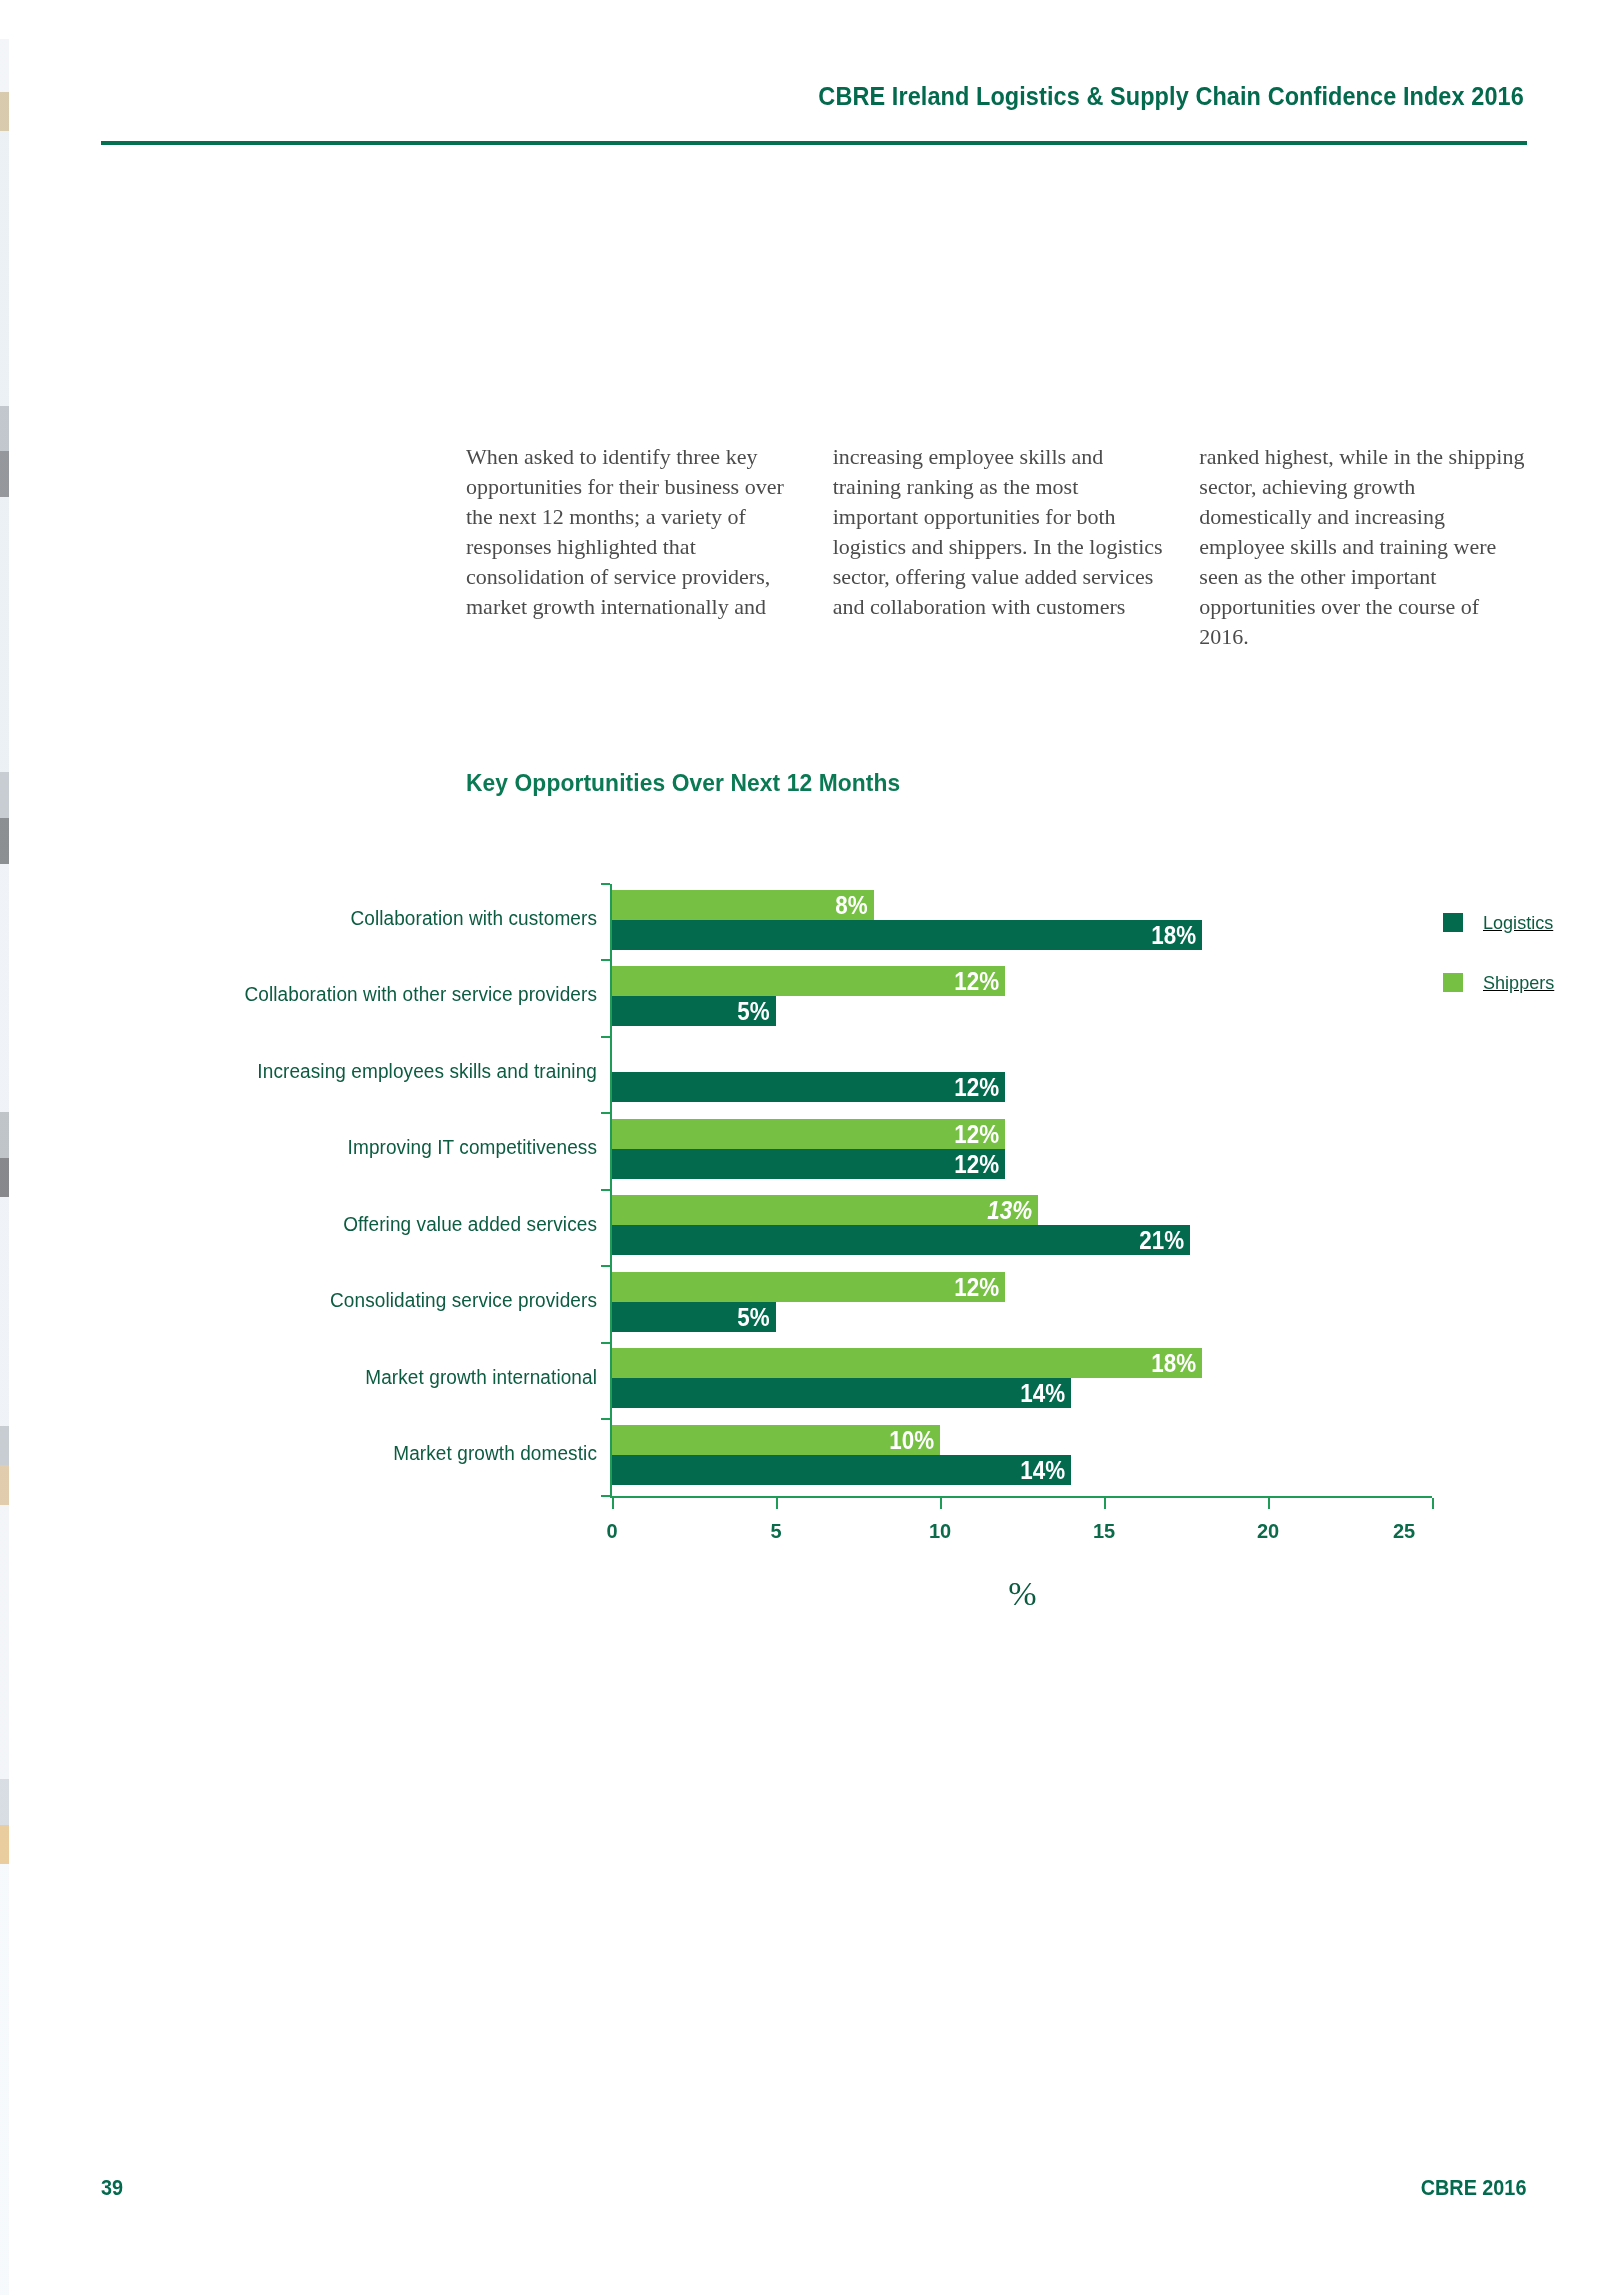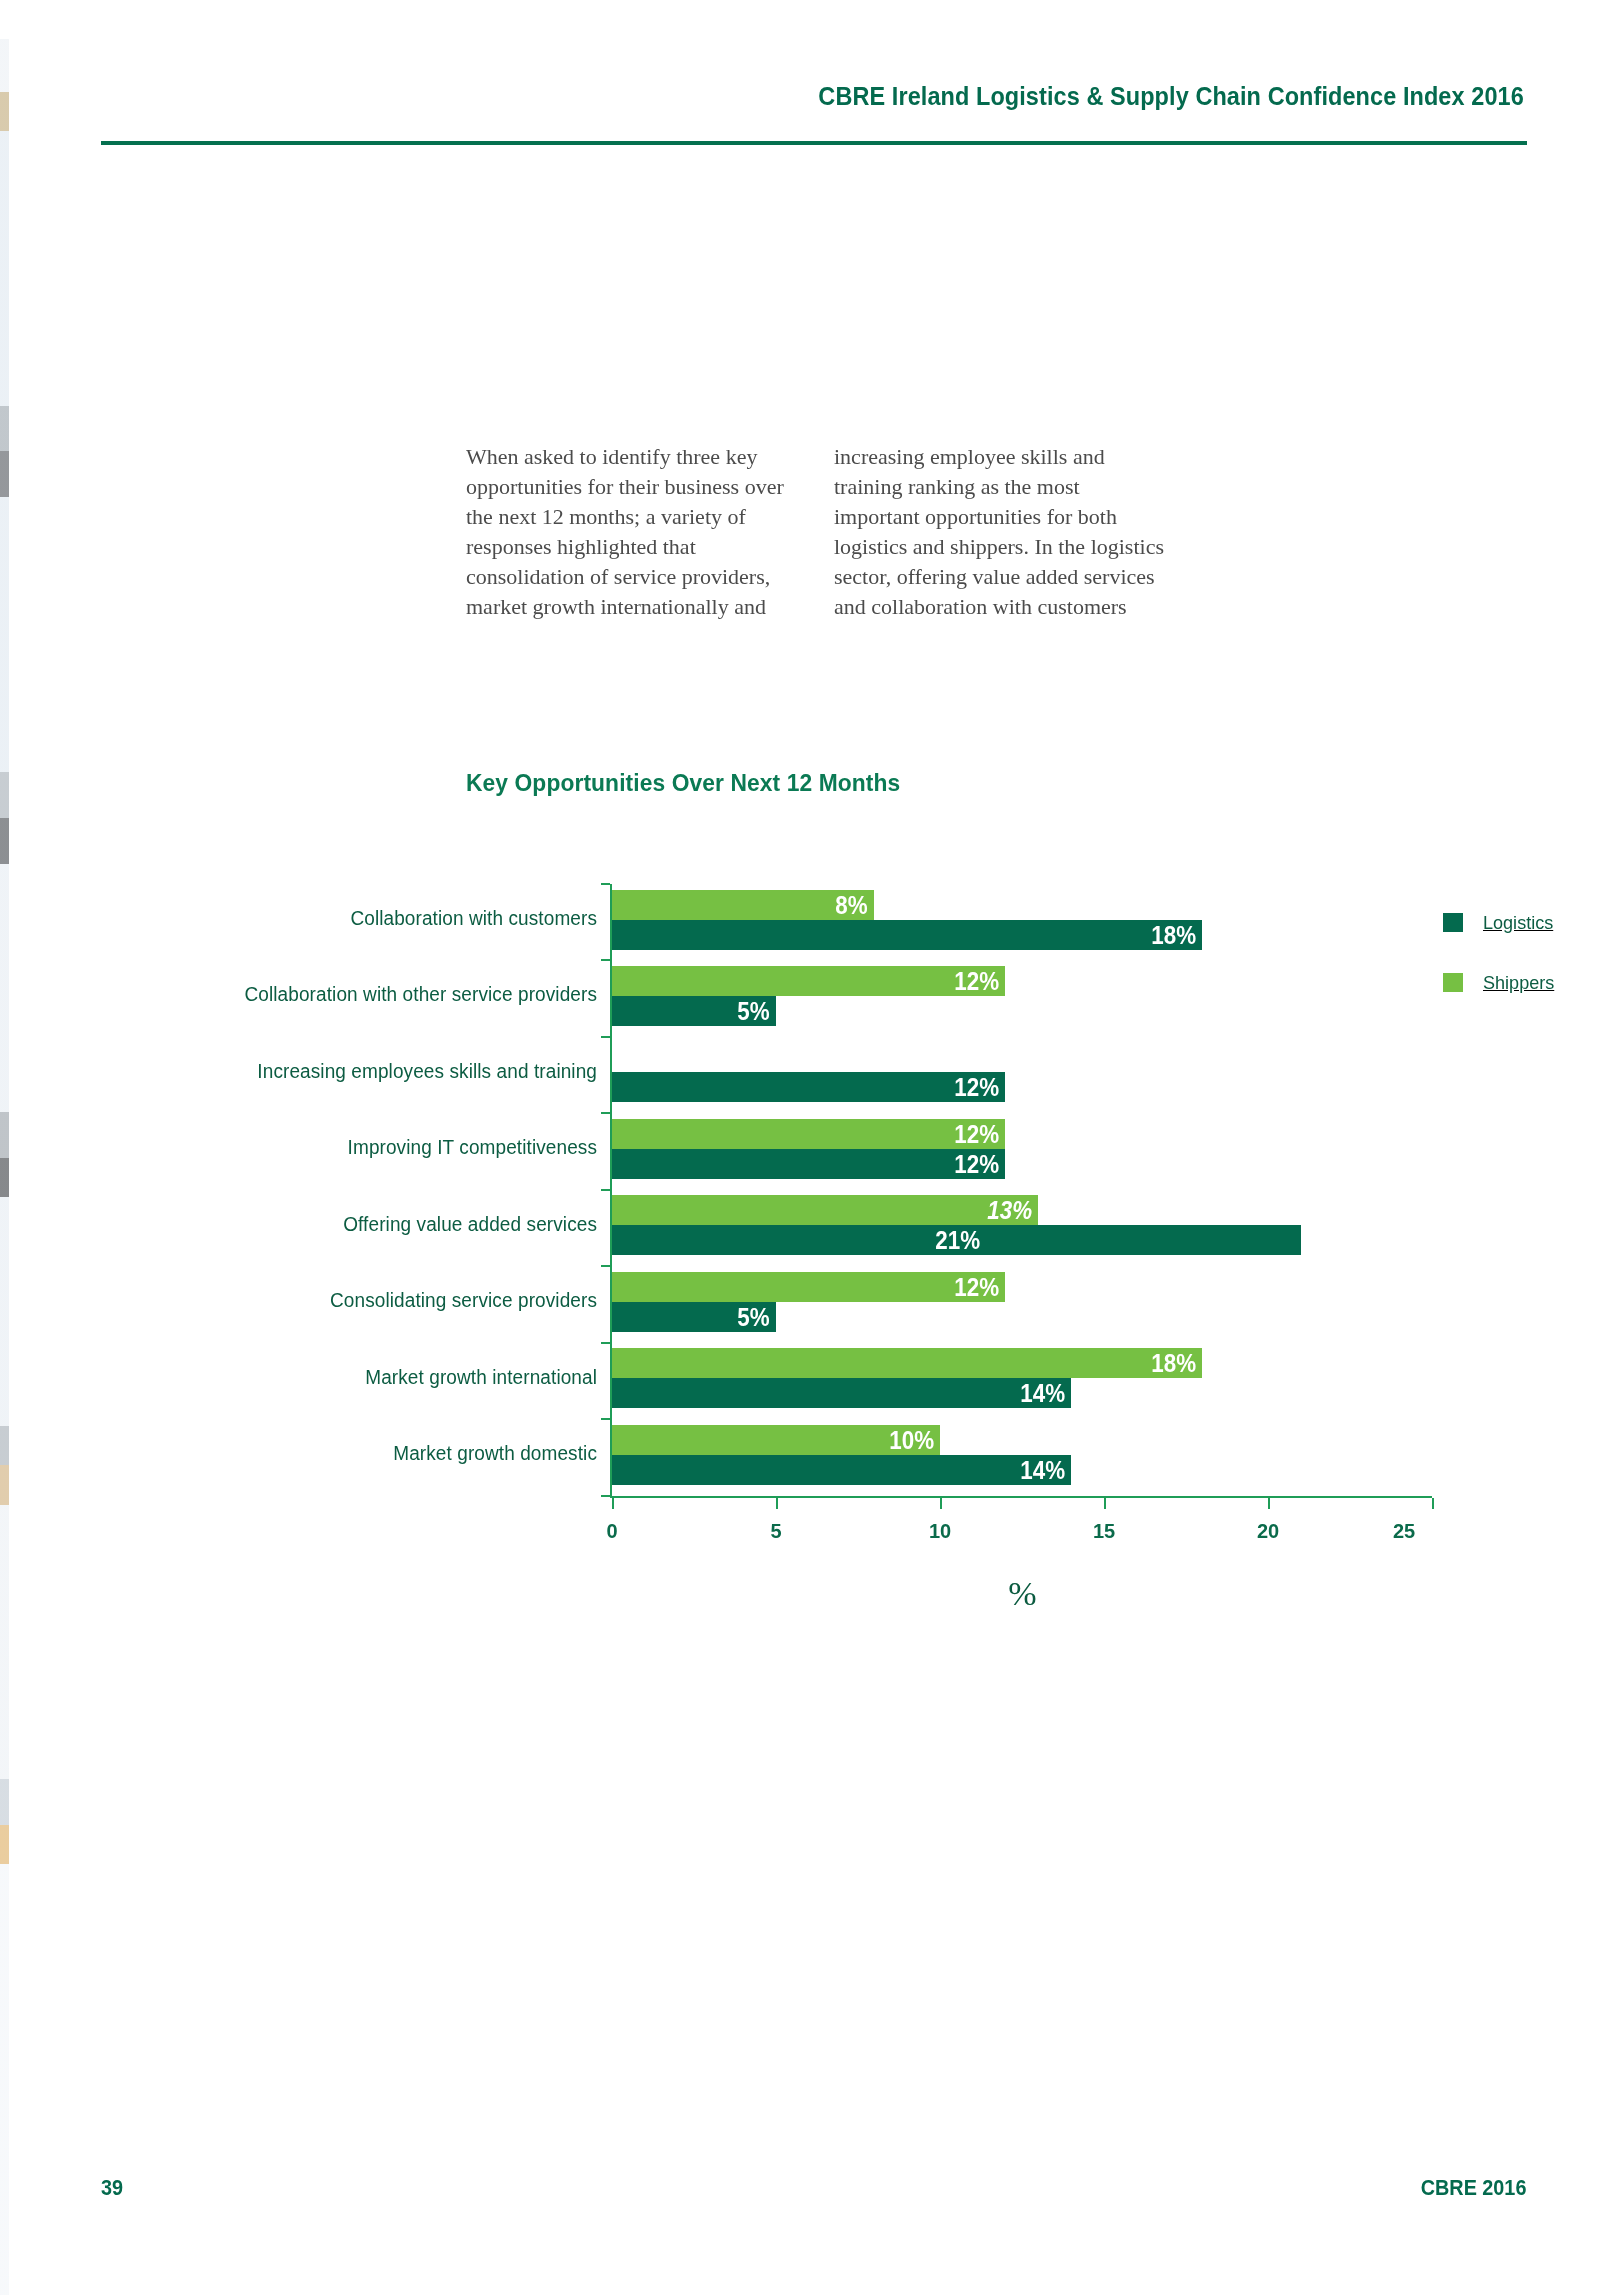--- a/index.html
+++ b/index.html
@@ -256,20 +256,21 @@
 <div class="scan-edge"></div>
 
 <div class="page-header">
   <span class="title">CBRE Ireland Logistics &amp; Supply Chain Confidence Index 2016</span>
 </div>
 <div class="header-rule"></div>
 
 <div class="body-columns">
   <div class="col">When asked to identify three key opportunities for their business over the next 12 months; a variety of responses highlighted that consolidation of service providers, market growth internationally and</div>
   <div class="col">increasing employee skills and training ranking as the most important opportunities for both logistics and shippers. In the logistics sector, offering value added services and collaboration with customers</div>
+  <div class="col">ranked highest, while in the shipping sector, achieving growth domestically and increasing employee skills and training were seen as the other important opportunities over the course of 2016.</div>
 </div>
 
 <div class="chart-title">Key Opportunities Over Next 12 Months</div>
 
 <div class="chart">
   <div class="plot" id="plot">
     <div class="axis-v"></div>
     <div class="axis-h"></div>
   <div class="group" style="top: 5.2px;">
         <div class="bar shippers" style="width: 262px;">
@@ -301,21 +302,21 @@
         </div>
         <div class="bar logistics" style="width: 393px;">
           <span class="val">12%</span>
         </div>
       </div>
       <div class="tick-y" style="top: 228px;"></div>
       <div class="group" style="top: 311px;">
         <div class="bar shippers" style="width: 426px; font-style: italic;">
           <span class="val">13%</span>
         </div>
-        <div class="bar logistics" style="width: 689px; justify-content: center;">
+        <div class="bar logistics" style="width: 578px;">
           <span class="val">21%</span>
         </div>
       </div>
       <div class="tick-y" style="top: 305px;"></div>
       <div class="group" style="top: 388px;">
         <div class="bar shippers" style="width: 393px;">
           <span class="val">12%</span>
         </div>
         <div class="bar logistics" style="width: 164px;">
           <span class="val">5%</span>

